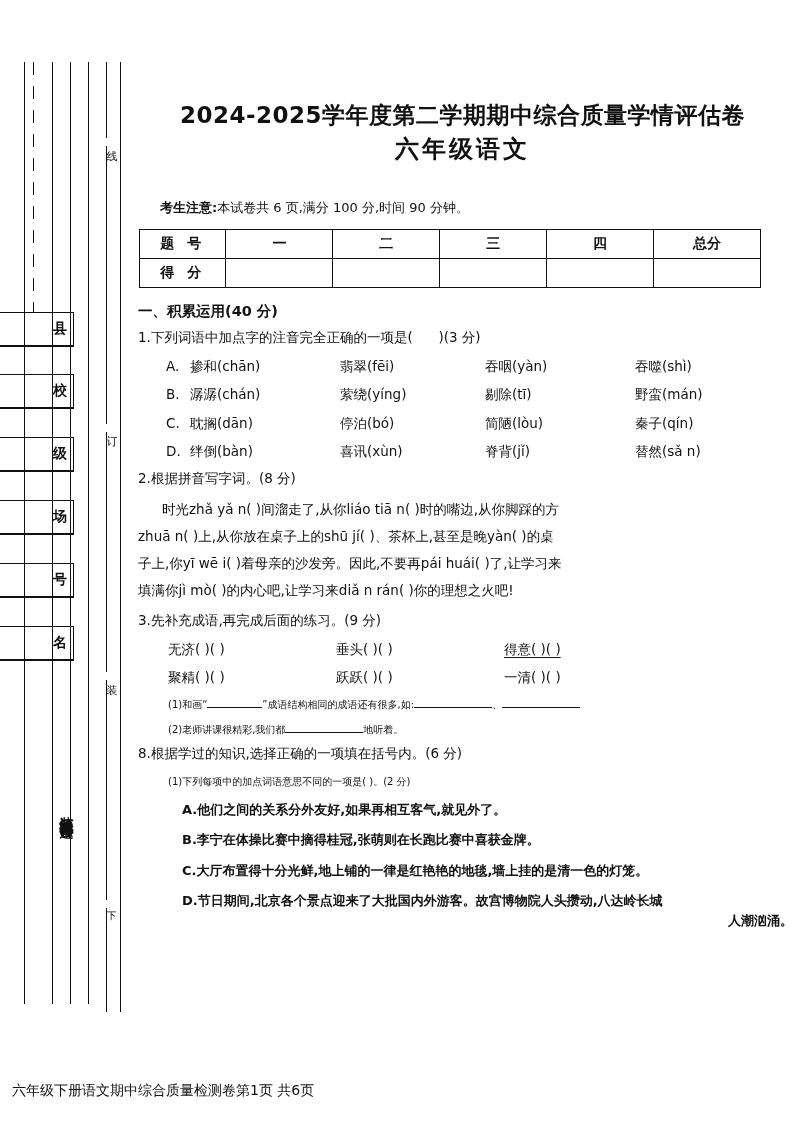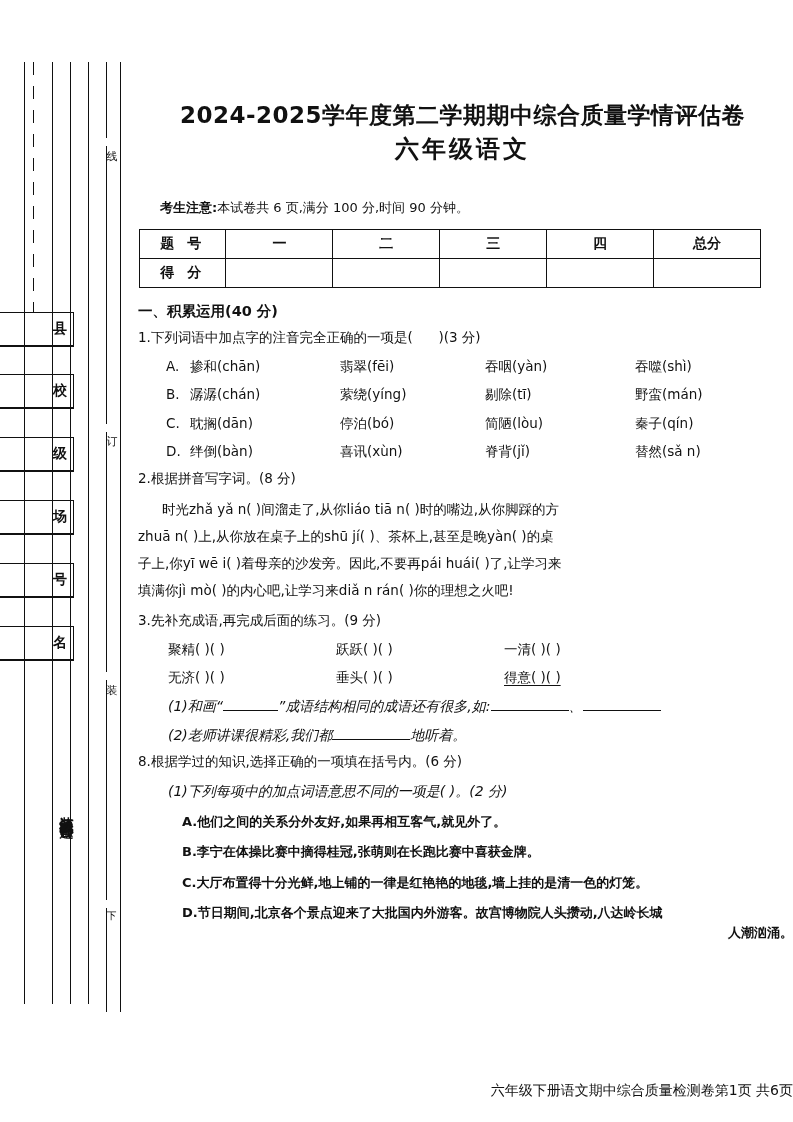--- a/index.html
+++ b/index.html
@@ -98,29 +98,29 @@
   .para{margin:8px 0 0 6px;font-size:13.5px;line-height:2.0;
         font-family:"DejaVu Sans","Liberation Sans",sans-serif;}
   .para .ind{display:inline-block;width:24px;}
 
   .idiomgrid{margin:10px 0 0 6px;font-size:13.5px;
     font-family:"DejaVu Sans","Liberation Sans",sans-serif;}
   .idiomrow{display:flex;margin-top:10px;padding-left:30px;}
   .idiomrow .cell{width:168px;}
   .idiomrow .cell.u{text-decoration:underline;text-underline-offset:3px;}
 
-  .sub{margin:11px 0 0 36px;font-size:14px;
-    font-family:"DejaVu Sans","Liberation Sans",sans-serif;font-style:italic;}
+  .sub{margin:11px 0 0 36px;font-size:10px;
+    font-family:"DejaVu Sans","Liberation Sans",sans-serif;}
   .blank{display:inline-block;border-bottom:1px solid #111;} .b55{width:55px;} .b78{width:78px;}
 
   .choice{margin:11px 0 0 50px;font-size:13px;line-height:1.5;
     font-family:"DejaVu Sans","Liberation Sans",sans-serif;font-weight:bold;}
   .choice .cont{display:block;margin-left:22px;text-align:right;}
 
-  .footer{position:absolute;left:12px;right:0;bottom:22px;text-align:right;
+  .footer{position:absolute;left:12px;right:0;bottom:22px;text-align:left;
     font-size:14px;font-family:"DejaVu Sans","Liberation Sans",sans-serif;}
 </style>
 </head>
 <body>
 
 <div class="page">
 
   <div class="binding">
     <div class="vline l1"></div>
     <div class="vline l2"></div>
@@ -242,29 +242,29 @@
       <span>zhuā n(      )上,从你放在桌子上的shū  jí(       )、茶杯上,甚至是晚yàn(      )的桌</span><br>
       <span>子上,你yī wē i(       )着母亲的沙发旁。因此,不要再pái huái(      )了,让学习来</span><br>
       <span>填满你jì mò(      )的内心吧,让学习来diǎ n rán(       )你的理想之火吧!</span>
     </div>
 
     <div class="q">
       <div class="stem">3.先补充成语,再完成后面的练习。(9 分)</div>
     </div>
     <div class="idiomgrid">
       <div class="idiomrow">
+        <span class="cell">无济(    )(    )</span>
+        <span class="cell">垂头(    )(    )</span>
+        <span class="cell u">得意(    )(    )</span>
+      </div>
+      <div class="idiomrow">
         <span class="cell">聚精(    )(    )</span>
         <span class="cell">跃跃(    )(    )</span>
         <span class="cell">一清(    )(    )</span>
       </div>
-      <div class="idiomrow">
-        <span class="cell">无济(    )(    )</span>
-        <span class="cell">垂头(    )(    )</span>
-        <span class="cell u">得意(    )(    )</span>
-      </div>
     </div>
     <div class="sub">
       <span>(1)和画“</span><span class="blank b55"></span><span>”成语结构相同的成语还有很多,如:</span><span class="blank b78"></span><span>、</span><span class="blank b78"></span>
     </div>
     <div class="sub">
       <span>(2)老师讲课很精彩,我们都</span><span class="blank b78"></span><span>地听着。</span>
     </div>
 
     <div class="q">
       <div class="stem">8.根据学过的知识,选择正确的一项填在括号内。(6 分)</div>

